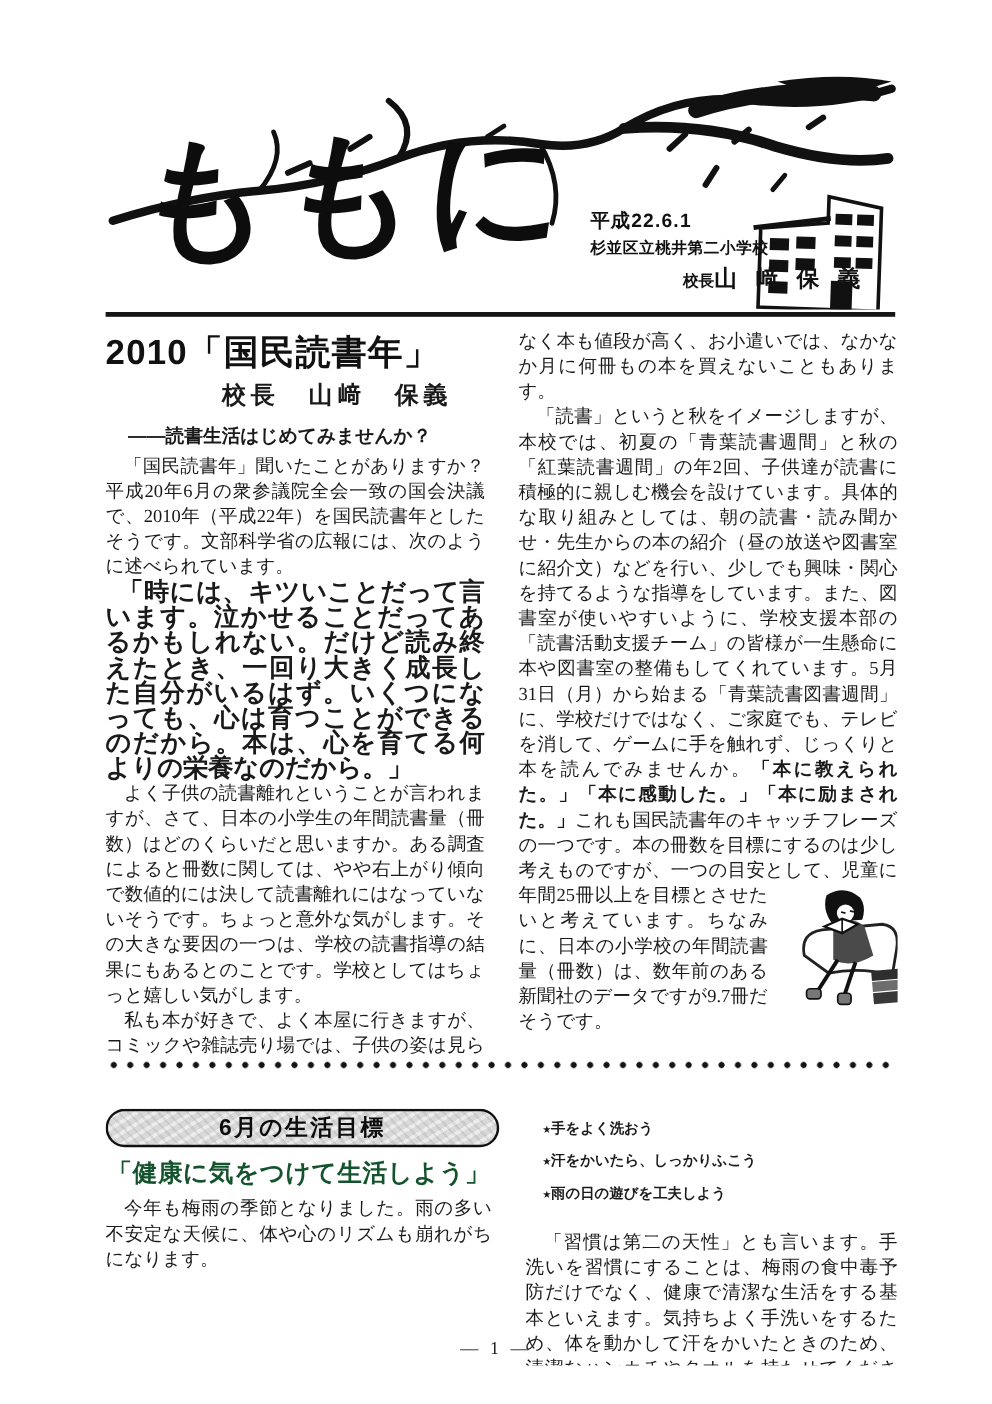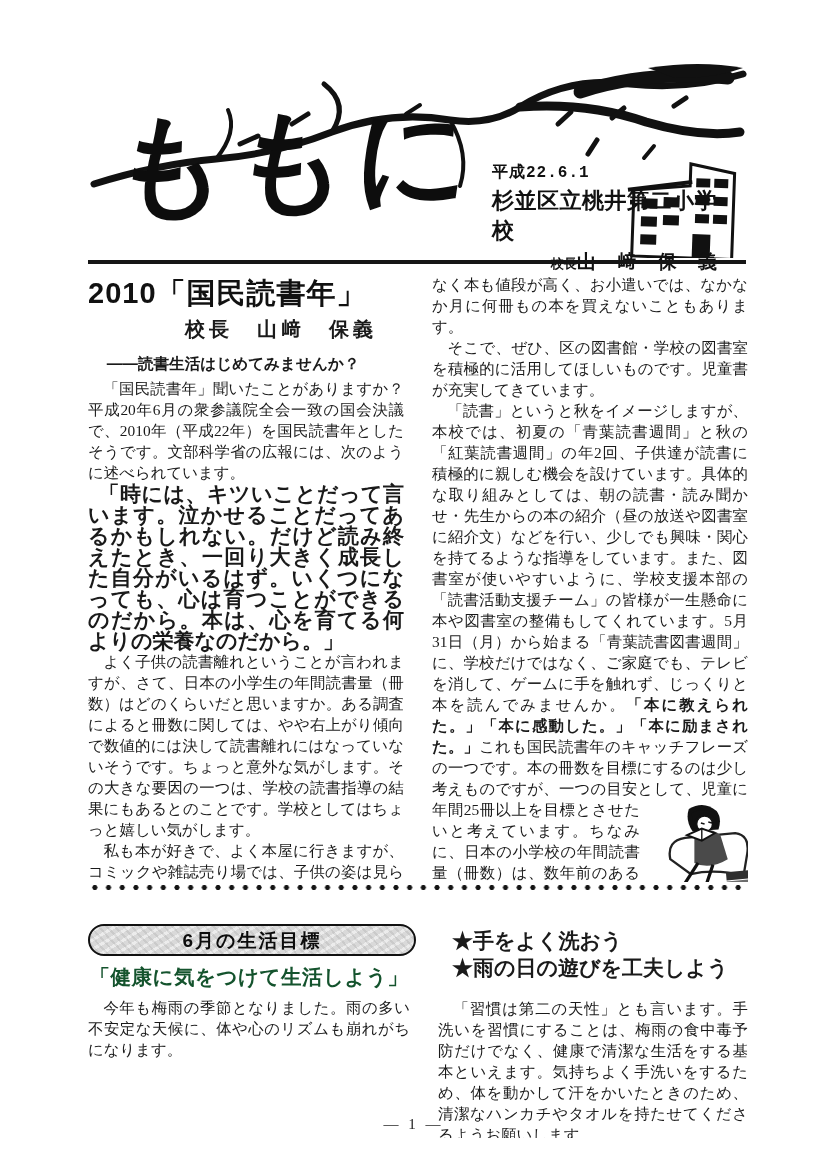--- a/index.html
+++ b/index.html
@@ -5,24 +5,24 @@
   html,body{margin:0;padding:0;background:#fff;}
   .page{position:relative;width:827px;height:1170px;background:#fff;color:#1a1a1a;
         font-family:"Liberation Serif","DejaVu Serif",serif;overflow:hidden;}
 
   
   .masthead{position:absolute;top:62px;left:88px;width:660px;height:196px;}
   .masthead-art{position:absolute;inset:0;width:660px;height:196px;}
   .masthead-title{position:absolute;left:26px;top:42px;font-family:"Liberation Sans","DejaVu Sans",sans-serif;
         font-weight:900;font-size:112px;line-height:1;letter-spacing:6px;
         transform:rotate(-2deg) skewX(-4deg);color:#0d0d0d;}
-  .masthead-info{position:absolute;left:404px;top:100px;width:230px;
-        font-family:Liberation Mono, monospace;color:#111;}
+  .masthead-info{position:absolute;left:404px;top:112px;width:230px;
+        font-family:Liberation Sans, sans-serif;color:#111;}
   .masthead-date{font-size:16px;font-weight:bold;letter-spacing:1px;}
-  .masthead-school{font-size:22px;font-weight:bold;margin-top:3px;letter-spacing:0.5px;}
+  .masthead-school{font-size:13px;font-weight:bold;margin-top:3px;letter-spacing:0.5px;}
   .masthead-principal{margin-top:3px;text-align:right;}
   .principal-label{font-size:13px;font-weight:bold;margin-right:0;}
   .principal-name{font-size:19px;font-weight:900;letter-spacing:5px;}
   .masthead-rule{position:absolute;top:260px;left:88px;width:658px;height:4px;background:#161616;}
 
   
   .columns{position:absolute;left:88px;width:660px;display:flex;gap:28px;}
   .article-cols{top:274px;height:608px;overflow:hidden;}
   .col{width:322px;}
   p{margin:0;font-size:15.4px;line-height:21px;text-align:justify;}
@@ -47,22 +47,22 @@
   .goal-cols{top:924px;height:214px;overflow:hidden;}
   .goal-box{width:328px;height:32px;box-sizing:border-box;border:2px solid #111;border-radius:16px;
         background-color:#d9d9d9;
         background-image:repeating-linear-gradient(47deg,rgba(0,0,0,0.07) 0 2px,transparent 2px 6px),
                          repeating-linear-gradient(-31deg,rgba(255,255,255,0.5) 0 3px,transparent 3px 8px);
         text-align:center;line-height:29px;font-family:"Liberation Sans","DejaVu Sans",sans-serif;
         font-weight:900;font-size:19px;letter-spacing:2px;color:#0c0c0c;}
   .goal-heading{margin:7px 0 6px 0;font-family:"Liberation Sans","DejaVu Sans",sans-serif;
         font-weight:900;font-size:20.5px;letter-spacing:0.5px;text-align:center;color:#14532d;}
   .stars{list-style:none;margin:4px 0 16px 0;padding:0 0 0 14px;
-        font-family:Liberation Serif, serif;font-weight:bold;
-        font-size:21px;line-height:27px;}
+        font-family:Liberation Mono, monospace;font-weight:bold;
+        font-size:12px;line-height:27px;}
   .stars li{white-space:nowrap;}
 
   
   .page-footer{position:absolute;top:1116px;left:0;width:827px;text-align:center;
         font-size:15px;letter-spacing:3px;color:#222;}
 </style>
 </head>
 <body>
 
 <div class="page">
@@ -121,21 +121,20 @@
       <h1 class="article-title">2010「国民読書年」</h1>
       <div class="byline">校長　山﨑　保義</div>
       <p class="lead">――読書生活はじめてみませんか？</p>
       <p class="indent">「国民読書年」聞いたことがありますか？平成20年6月の衆参議院全会一致の国会決議で、2010年（平成22年）を国民読書年としたそうです。文部科学省の広報には、次のように述べられています。</p>
       <p class="quote">「時には、キツいことだって言います。泣かせることだってあるかもしれない。だけど読み終えたとき、一回り大きく成長した自分がいるはず。いくつになっても、心は育つことができるのだから。本は、心を育てる何よりの栄養なのだから。」</p>
       <p class="indent">よく子供の読書離れということが言われますが、さて、日本の小学生の年間読書量（冊数）はどのくらいだと思いますか。ある調査によると冊数に関しては、やや右上がり傾向で数値的には決して読書離れにはなっていないそうです。ちょっと意外な気がします。その大きな要因の一つは、学校の読書指導の結果にもあるとのことです。学校としてはちょっと嬉しい気がします。</p>
       <p class="indent">私も本が好きで、よく本屋に行きますが、コミックや雑誌売り場では、子供の姿は見られますが、児童書売り場では、ほとんど見かけたことがありません。確かに、児童書コーナーも少</p>
     </div>
     <div class="col">
       <p>なく本も値段が高く、お小遣いでは、なかなか月に何冊もの本を買えないこともあります。</p>
-      <p class="indent">そこで、ぜひ、区の図書館・学校の図書室を積極的に活用してほしいものです。児童書が充実してきています。</p>
       <p class="indent"><span>「読書」というと秋をイメージしますが、本校では、初夏の「青葉読書週間」と秋の「紅葉読書週間」の年2回、子供達が読書に積極的に親しむ機会を設けています。具体的な取り組みとしては、朝の読書・読み聞かせ・先生からの本の紹介（昼の放送や図書室に紹介文）などを行い、少しでも興味・関心を持てるような指導をしています。また、図書室が使いやすいように、学校支援本部の「読書活動支援チーム」の皆様が一生懸命に本や図書室の整備もしてくれています。5月31日（月）から始まる「青葉読書図書週間」に、学校だけではなく、ご家庭でも、テレビを消して、ゲームに手を触れず、じっくりと本を読んでみませんか。</span><span class="bold-sans">「本に教えられた。」「本に感動した。」「本に励まされた。」</span><span>これも国民読書年のキャッチフレーズの一つです。本の冊数を目標にするのは少し考えものですが、一つの目安として、児童に年間25冊以上を目標と</span><span class="girl-float"><svg viewBox="0 0 110 115" width="102" height="108" xmlns="http://www.w3.org/2000/svg" aria-hidden="true">
           <path d="M10 62 Q6 42 26 39 L80 34 Q96 36 93 56 L89 80 Q60 72 32 78 Z" fill="#fff" stroke="#222" stroke-width="2.5"></path>
           <path d="M30 8 Q46 -2 60 10 Q66 18 62 30 L34 32 Q26 20 30 8 Z" fill="#111"></path>
           <circle cx="47" cy="24" r="8.5" fill="#fff" stroke="#111" stroke-width="1.5"></circle>
           <path d="M43 23 l4 1 M51 22 l4 1" stroke="#111" stroke-width="1.6" fill="none"></path>
           <path d="M33 12 Q45 6 58 12 L60 26 Q58 12 47 12 Q37 13 35 27 Z" fill="#111"></path>
           <path d="M36 32 Q54 27 64 36 L72 62 Q52 74 36 66 Z" fill="#4a4a4a"></path>
           <path d="M28 36 L44 29 L58 34 L44 42 Z" fill="#fff" stroke="#111" stroke-width="2"></path>
           <path d="M44 29 L44 42" stroke="#111" stroke-width="1.5"></path>
           <path d="M40 66 L22 94" stroke="#111" stroke-width="3.5" fill="none"></path>
@@ -156,20 +155,21 @@
   <section class="columns goal-cols">
     <div class="col">
       <div class="goal-box">6月の生活目標</div>
       <h2 class="goal-heading">「健康に気をつけて生活しよう」</h2>
       <p class="indent">今年も梅雨の季節となりました。雨の多い不安定な天候に、体や心のリズムも崩れがちになります。</p>
 
     </div>
     <div class="col">
       <ul class="stars">
         <li>★手をよく洗おう</li>
+        <li>★汗をかいたら、しっかりふこう</li>
         <li>★雨の日の遊びを工夫しよう</li>
       </ul>
       <p class="indent">「習慣は第二の天性」とも言います。手洗いを習慣にすることは、梅雨の食中毒予防だけでなく、健康で清潔な生活をする基本といえます。気持ちよく手洗いをするため、体を動かして汗をかいたときのため、清潔なハンカチやタオルを持たせてくださるようお願いします。</p>
     </div>
   </section>
 
   <footer class="page-footer">
     <span>― 1 ―</span>
   </footer>
 

